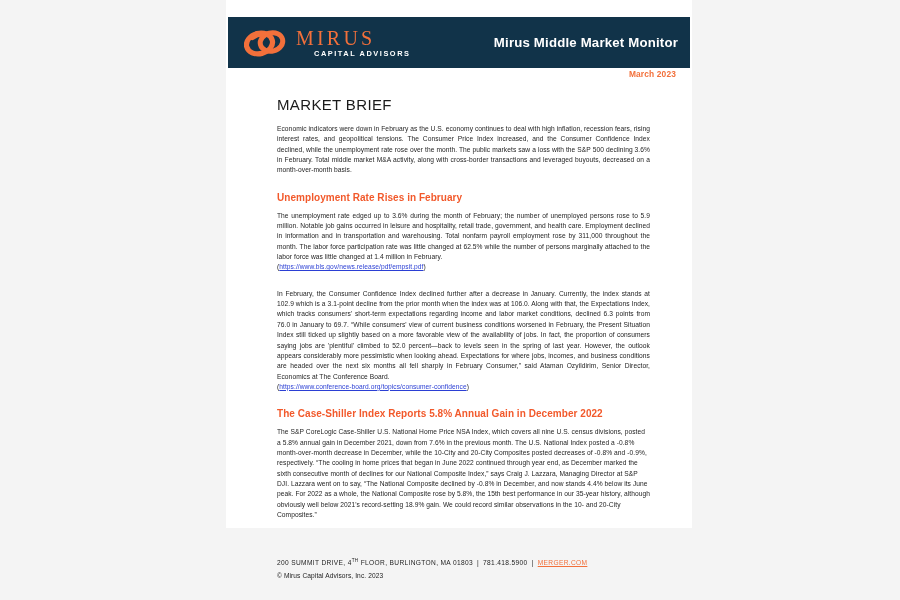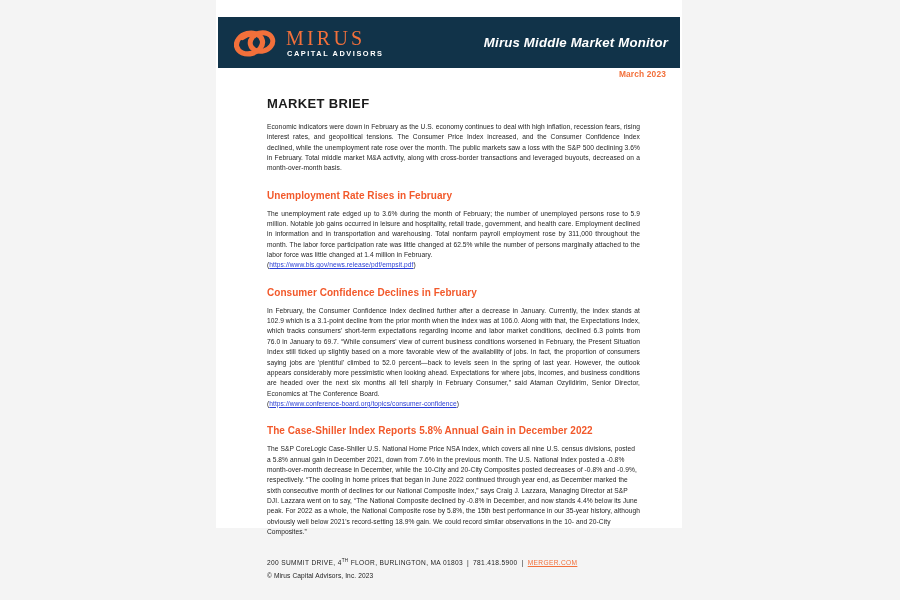--- a/index.html
+++ b/index.html
@@ -10,21 +10,21 @@
     width: 900px;
     height: 600px;
     background: #f4f4f4;
     font-family: "Liberation Sans", sans-serif;
     overflow: hidden;
   }
 
   
   #page {
     position: absolute;
-    left: 216px;
+    left: 226px;
     top: 0px;
     width: 466px;
     height: 528px;
     background: #ffffff;
     box-sizing: border-box;
   }
 
   
   #header-band {
     position: absolute;
@@ -64,26 +64,25 @@
     font-size: 20px;
     letter-spacing: 3.2px;
     font-weight: 400;
   }
   .logo-sub {
     color: #ffffff;
     font-size: 7.4px;
     letter-spacing: 1.55px;
     font-weight: 700;
     margin-top: 2px;
-    margin-left: 1px;
+    margin-left: 18px;
   }
 
   #masthead-title {
     color: #ffffff;
-    font-style: italic;
     font-weight: 700;
     font-size: 13.2px;
     letter-spacing: 0.2px;
     white-space: nowrap;
   }
 
   
   #issue-date {
     position: absolute;
     right: 16px;
@@ -98,22 +97,22 @@
   
   #content {
     position: absolute;
     left: 51px;
     top: 96px;
     width: 373px;
   }
 
   h1.brief-title {
     margin: 0 0 11px 0;
-    font-size: 13px;
-    font-weight: 700;
+    font-size: 15px;
+    font-weight: 400;
     color: #1b1b1b;
     letter-spacing: 0.35px;
   }
 
   h2.section-head {
     margin: 0 0 8px 0;
     font-size: 10px;
     font-weight: 700;
     color: #F2592B;
     letter-spacing: 0.05px;
@@ -199,21 +198,20 @@
     <p class="body-copy">Economic indicators were down in February as the U.S. economy continues to deal with high inflation, recession fears, rising interest rates, and geopolitical tensions. The Consumer Price Index increased, and the Consumer Confidence Index declined, while the unemployment rate rose over the month. The public markets saw a loss with the S&amp;P 500 declining 3.6% in February. Total middle market M&amp;A activity, along with cross-border transactions and leveraged buyouts, decreased on a month-over-month basis.</p>
 
     <div class="section-gap"></div>
 
     <h2 class="section-head">Unemployment Rate Rises in February</h2>
     <p class="body-copy">The unemployment rate edged up to 3.6% during the month of February; the number of unemployed persons rose to 5.9 million. Notable job gains occurred in leisure and hospitality, retail trade, government, and health care. Employment declined in information and in transportation and warehousing. Total nonfarm payroll employment rose by 311,000 throughout the month. The labor force participation rate was little changed at 62.5% while the number of persons marginally attached to the labor force was little changed at 1.4 million in February.</p>
     <p class="body-copy nojust"><span class="paren">(</span><a class="ref-link" href="#">https://www.bls.gov/news.release/pdf/empsit.pdf</a><span class="paren">)</span></p>
 
     <div class="section-gap"></div>
 
-    <h2 class="section-head">Consumer Confidence Declines in February</h2>
     <p class="body-copy">In February, the Consumer Confidence Index declined further after a decrease in January. Currently, the index stands at 102.9 which is a 3.1-point decline from the prior month when the index was at 106.0. Along with that, the Expectations Index, which tracks consumers' short-term expectations regarding income and labor market conditions, declined 6.3 points from 76.0 in January to 69.7. “While consumers' view of current business conditions worsened in February, the Present Situation Index still ticked up slightly based on a more favorable view of the availability of jobs. In fact, the proportion of consumers saying jobs are 'plentiful' climbed to 52.0 percent—back to levels seen in the spring of last year. However, the outlook appears considerably more pessimistic when looking ahead. Expectations for where jobs, incomes, and business conditions are headed over the next six months all fell sharply in February Consumer,” said Ataman Ozyildirim, Senior Director, Economics at The Conference Board.</p>
     <p class="body-copy nojust"><span class="paren">(</span><a class="ref-link" href="#">https://www.conference-board.org/topics/consumer-confidence</a><span class="paren">)</span></p>
 
     <div class="section-gap"></div>
 
     <h2 class="section-head">The Case-Shiller Index Reports 5.8% Annual Gain in December 2022</h2>
     <p class="body-copy nojust">The S&amp;P CoreLogic Case-Shiller U.S. National Home Price NSA Index, which covers all nine U.S. census divisions, posted a 5.8% annual gain in December 2021, down from 7.6% in the previous month. The U.S. National Index posted a -0.8% month-over-month decrease in December, while the 10-City and 20-City Composites posted decreases of -0.8% and -0.9%, respectively. “The cooling in home prices that began in June 2022 continued through year end, as December marked the sixth consecutive month of declines for our National Composite Index,” says Craig J. Lazzara, Managing Director at S&amp;P DJI. Lazzara went on to say, “The National Composite declined by -0.8% in December, and now stands 4.4% below its June peak.  For 2022 as a whole, the National Composite rose by 5.8%, the 15th best performance in our 35-year history, although obviously well below 2021's record-setting 18.9% gain.  We could record similar observations in the 10- and 20-City Composites.”</p>
 
   </div>
 

